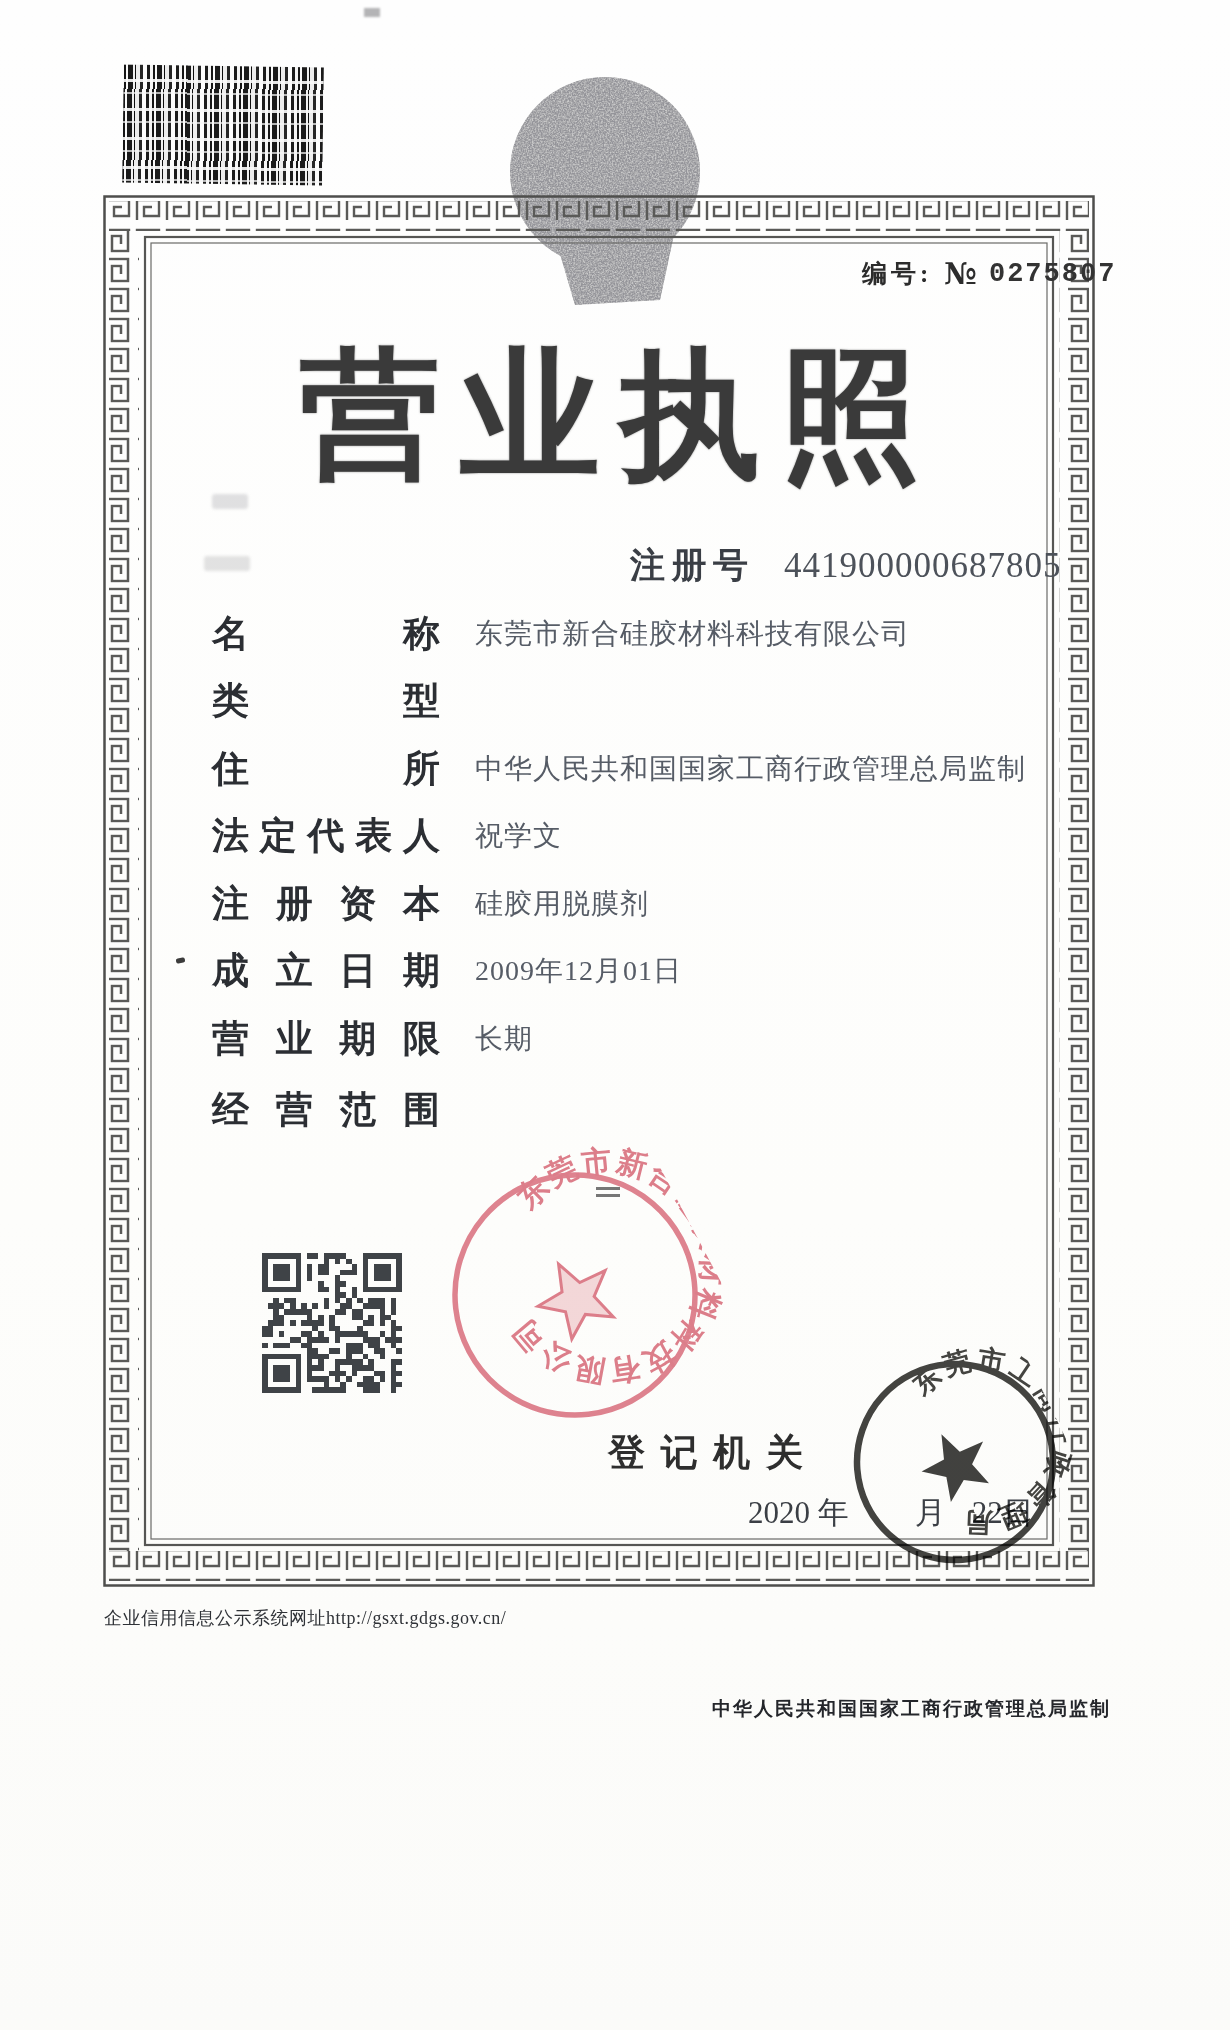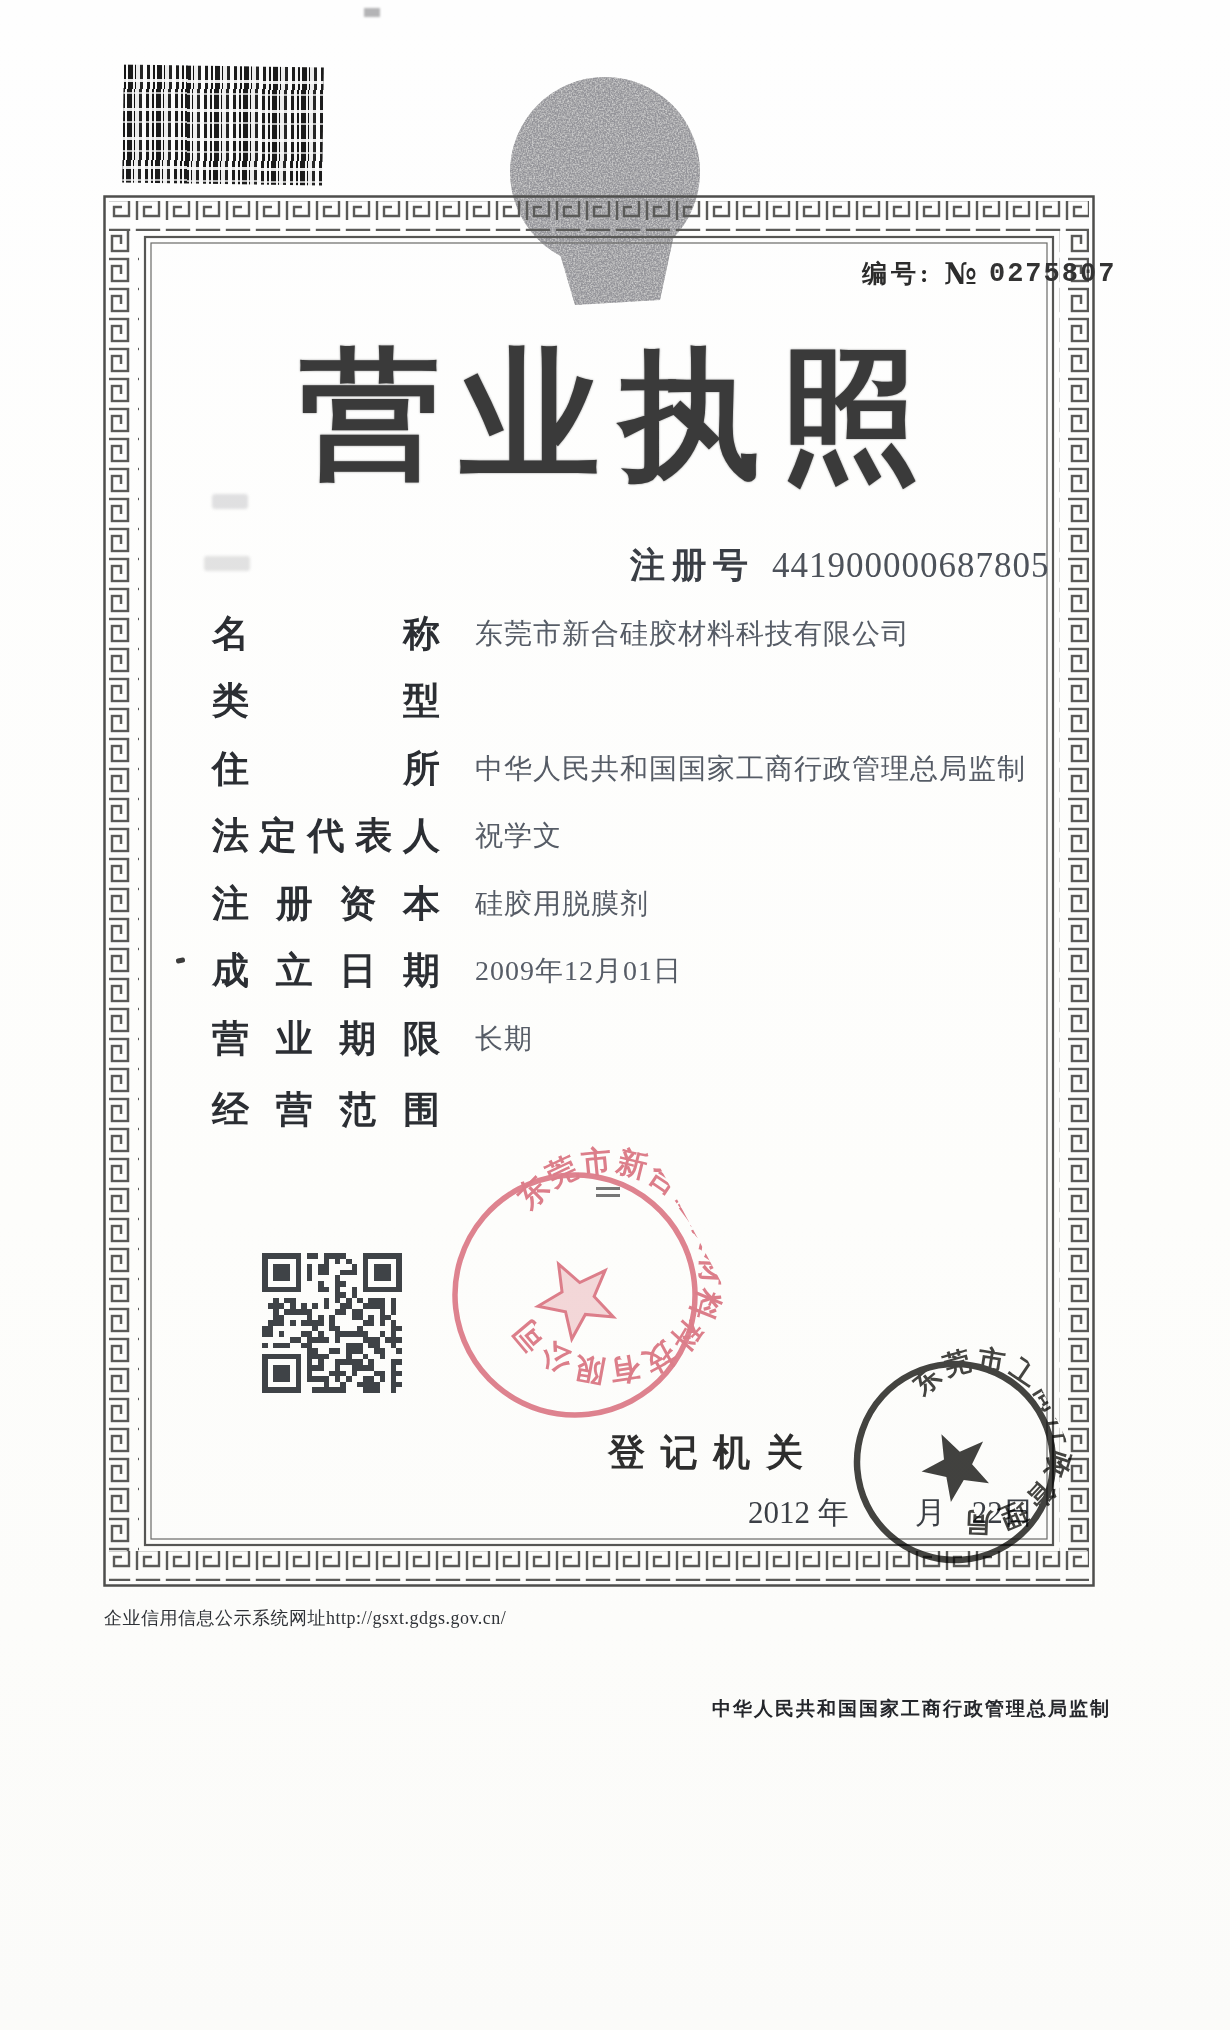--- a/index.html
+++ b/index.html
@@ -26,21 +26,21 @@
   .serial .no-sym{font-size:30px;font-weight:700;font-family:"DejaVu Serif",serif;}
   .serial .s-digits{font-size:27px;font-family:"Liberation Mono",monospace;letter-spacing:2px;font-weight:600;color:#333;}
 
   
   .title{position:absolute;left:300px;top:338px;width:620px;font-size:140px;line-height:1.1;
     font-weight:900;color:#3a3a3a;font-family:"DejaVu Sans",sans-serif;text-shadow:0 0 2px rgba(40,40,40,.55);}
 
   
   .regline{position:absolute;left:630px;top:542px;display:flex;align-items:baseline;}
   .reg-label{width:118px;font-size:35px;font-weight:600;color:#3a3e45;}
-  .reg-no{margin-left:24px;font-size:35px;color:#4d525a;letter-spacing:1px;font-family:"Liberation Serif",serif;}
+  .reg-no{margin-left:36px;font-size:35px;color:#4d525a;letter-spacing:1px;font-family:"Liberation Serif",serif;}
 
   
   .fields{position:absolute;left:212px;top:600px;width:856px;}
   .row{display:flex;align-items:center;height:67.5px;}
   .flabel{width:228px;flex:0 0 228px;font-size:37px;font-weight:600;color:#2b2e33;}
   .fvalue{margin-left:35px;font-size:28px;color:#565c66;letter-spacing:1px;white-space:nowrap;}
   .row.scope-row{height:auto;align-items:flex-start;}
   .row.scope-row .flabel{margin-top:12px;}
   .row.scope-row .fvalue{white-space:normal;width:592px;font-size:21.5px;line-height:1.34;
     letter-spacing:.5px;color:#4e545e;font-weight:500;}
@@ -546,21 +546,21 @@
   <div class="registrar">
     <div class="rlabel spread">
         <span>登</span>
         <span>记</span>
         <span>机</span>
         <span>关</span>
       </div>
   </div>
 
   <div class="dateline">
-    <span>2012 年</span>
+    <span>2020 年</span>
     <span class="gap-m"></span>
     <span>月</span>
     <span class="gap-d"></span>
     <span>22日</span>
   </div>
 
   <svg class="seal black-seal" width="220" height="220" viewBox="0 0 220 220">
     <circle cx="110" cy="110" r="98" fill="none" stroke="#343431" stroke-width="6.5"></circle>
     <g transform="rotate(-150 110 110)">
       <path id="blkArc" d="M110,38 A72,72 0 1 1 109.9,38.05" fill="none"></path>

